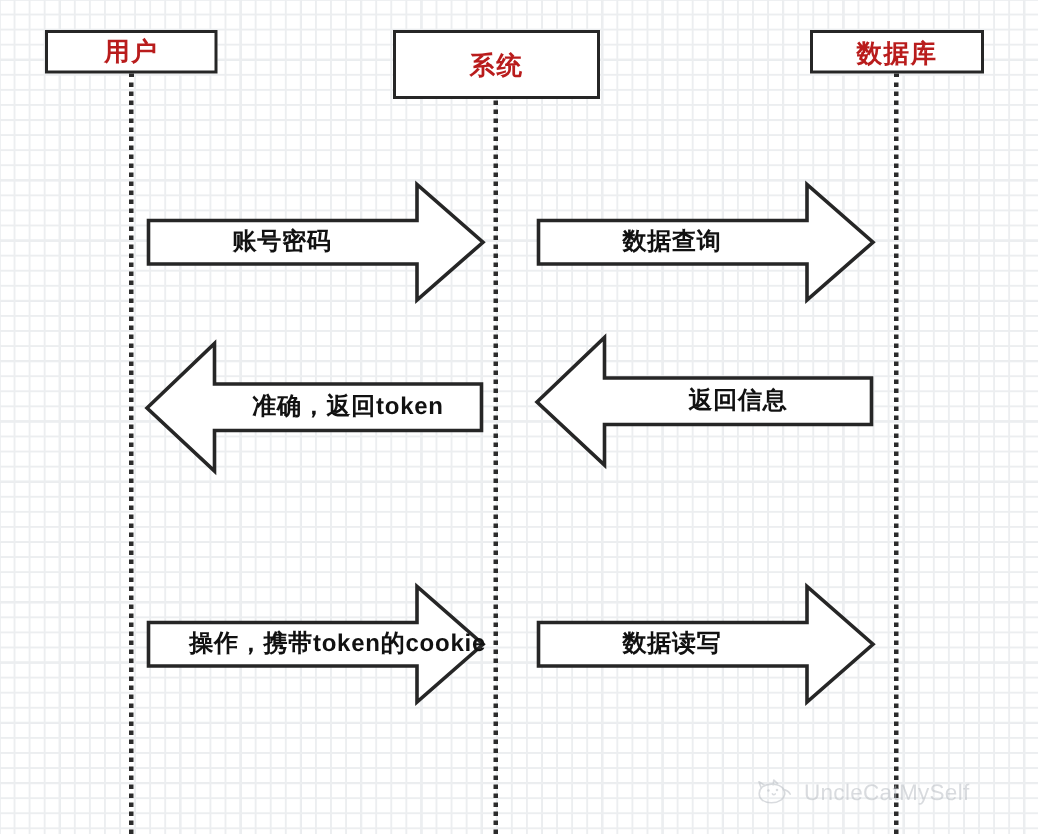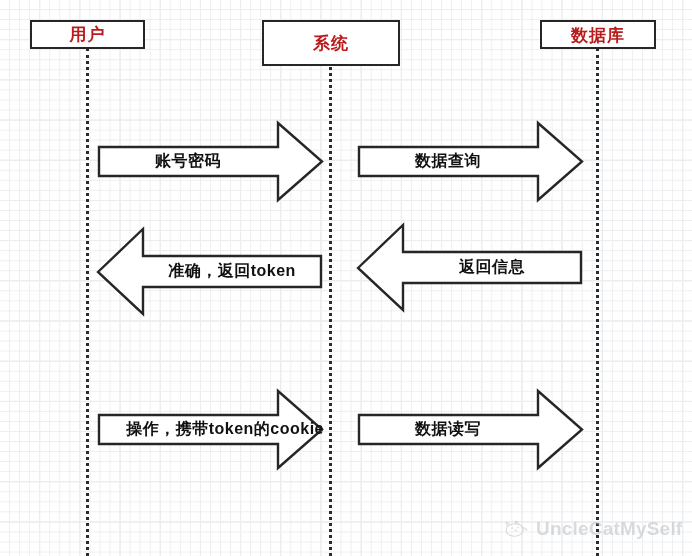--- a/index.html
+++ b/index.html
@@ -92,22 +92,22 @@
     left: 503px;
     top: 518px;
     display: flex;
     align-items: center;
     gap: 7px;
     opacity: 0.52;
     z-index: 6;
   }
   #watermark .wm-text {
     color: #b7bcc2;
-    font-size: 19px;
-    font-weight: 700;
+    font-size: 15px;
+    font-weight: 400;
     letter-spacing: 0.2px;
     white-space: nowrap;
   }
   #watermark .wm-icon {
     width: 26px;
     height: 20px;
     flex: 0 0 auto;
   }
 </style>
 </head>

